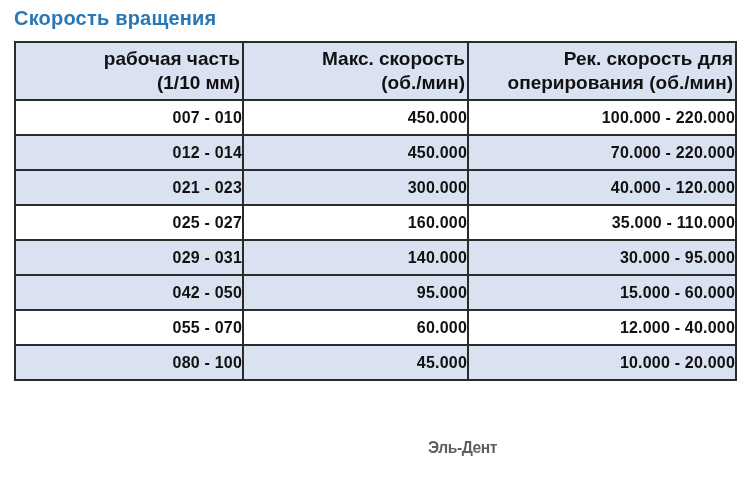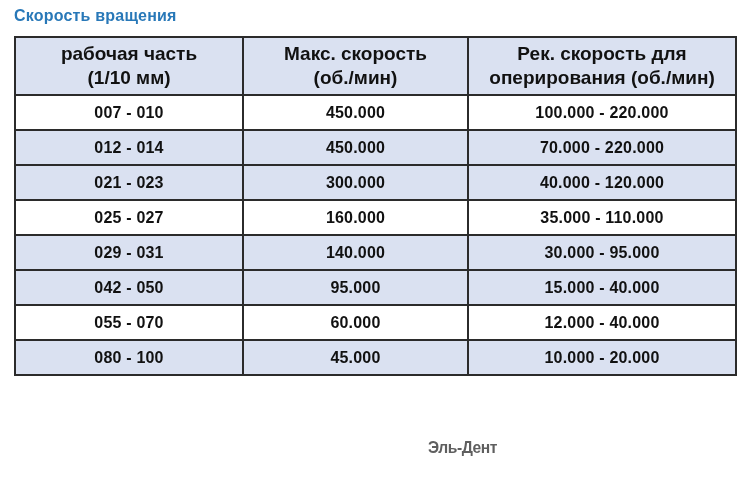--- a/index.html
+++ b/index.html
@@ -8,35 +8,35 @@
     --header-bg:#dae1f1;
     --border:#2b2b2b;
     --text:#111111;
     --watermark:#5f5f5f;
   }
   *{box-sizing:border-box;margin:0;padding:0;}
   html,body{width:749px;height:487px;background:#ffffff;overflow:hidden;}
   body{font-family:"Liberation Sans","DejaVu Sans",sans-serif;position:relative;}
   .page-title{
     color:var(--accent);
-    font-size:16px;
+    font-size:20px;
     font-weight:bold;
     margin:7px 4px 11px 14px;
     letter-spacing:0.2px;
   }
   table.speed-table{
     border-collapse:collapse;
     table-layout:fixed;
     margin-left:14px;
     width:721px;
   }
   .speed-table th,
   .speed-table td{
     border:2px solid var(--border);
-    text-align:center;
+    text-align:right;
     color:var(--text);
     font-weight:bold;
     vertical-align:middle;
   }
   .speed-table th{
     background:var(--header-bg);
     font-size:19px;
     line-height:1.25;
     height:58px;
     white-space:pre-line;
@@ -107,21 +107,21 @@
         <td>35.000 - 110.000</td>
       </tr>
       <tr class="alt">
         <td>029 - 031</td>
         <td>140.000</td>
         <td>30.000 - 95.000</td>
       </tr>
       <tr class="alt">
         <td>042 - 050</td>
         <td>95.000</td>
-        <td>15.000 - 40.000</td>
+        <td>15.000 - 60.000</td>
       </tr>
       <tr>
         <td>055 - 070</td>
         <td>60.000</td>
         <td>12.000 - 40.000</td>
       </tr>
       <tr class="alt">
         <td>080 - 100</td>
         <td>45.000</td>
         <td>10.000 - 20.000</td>

